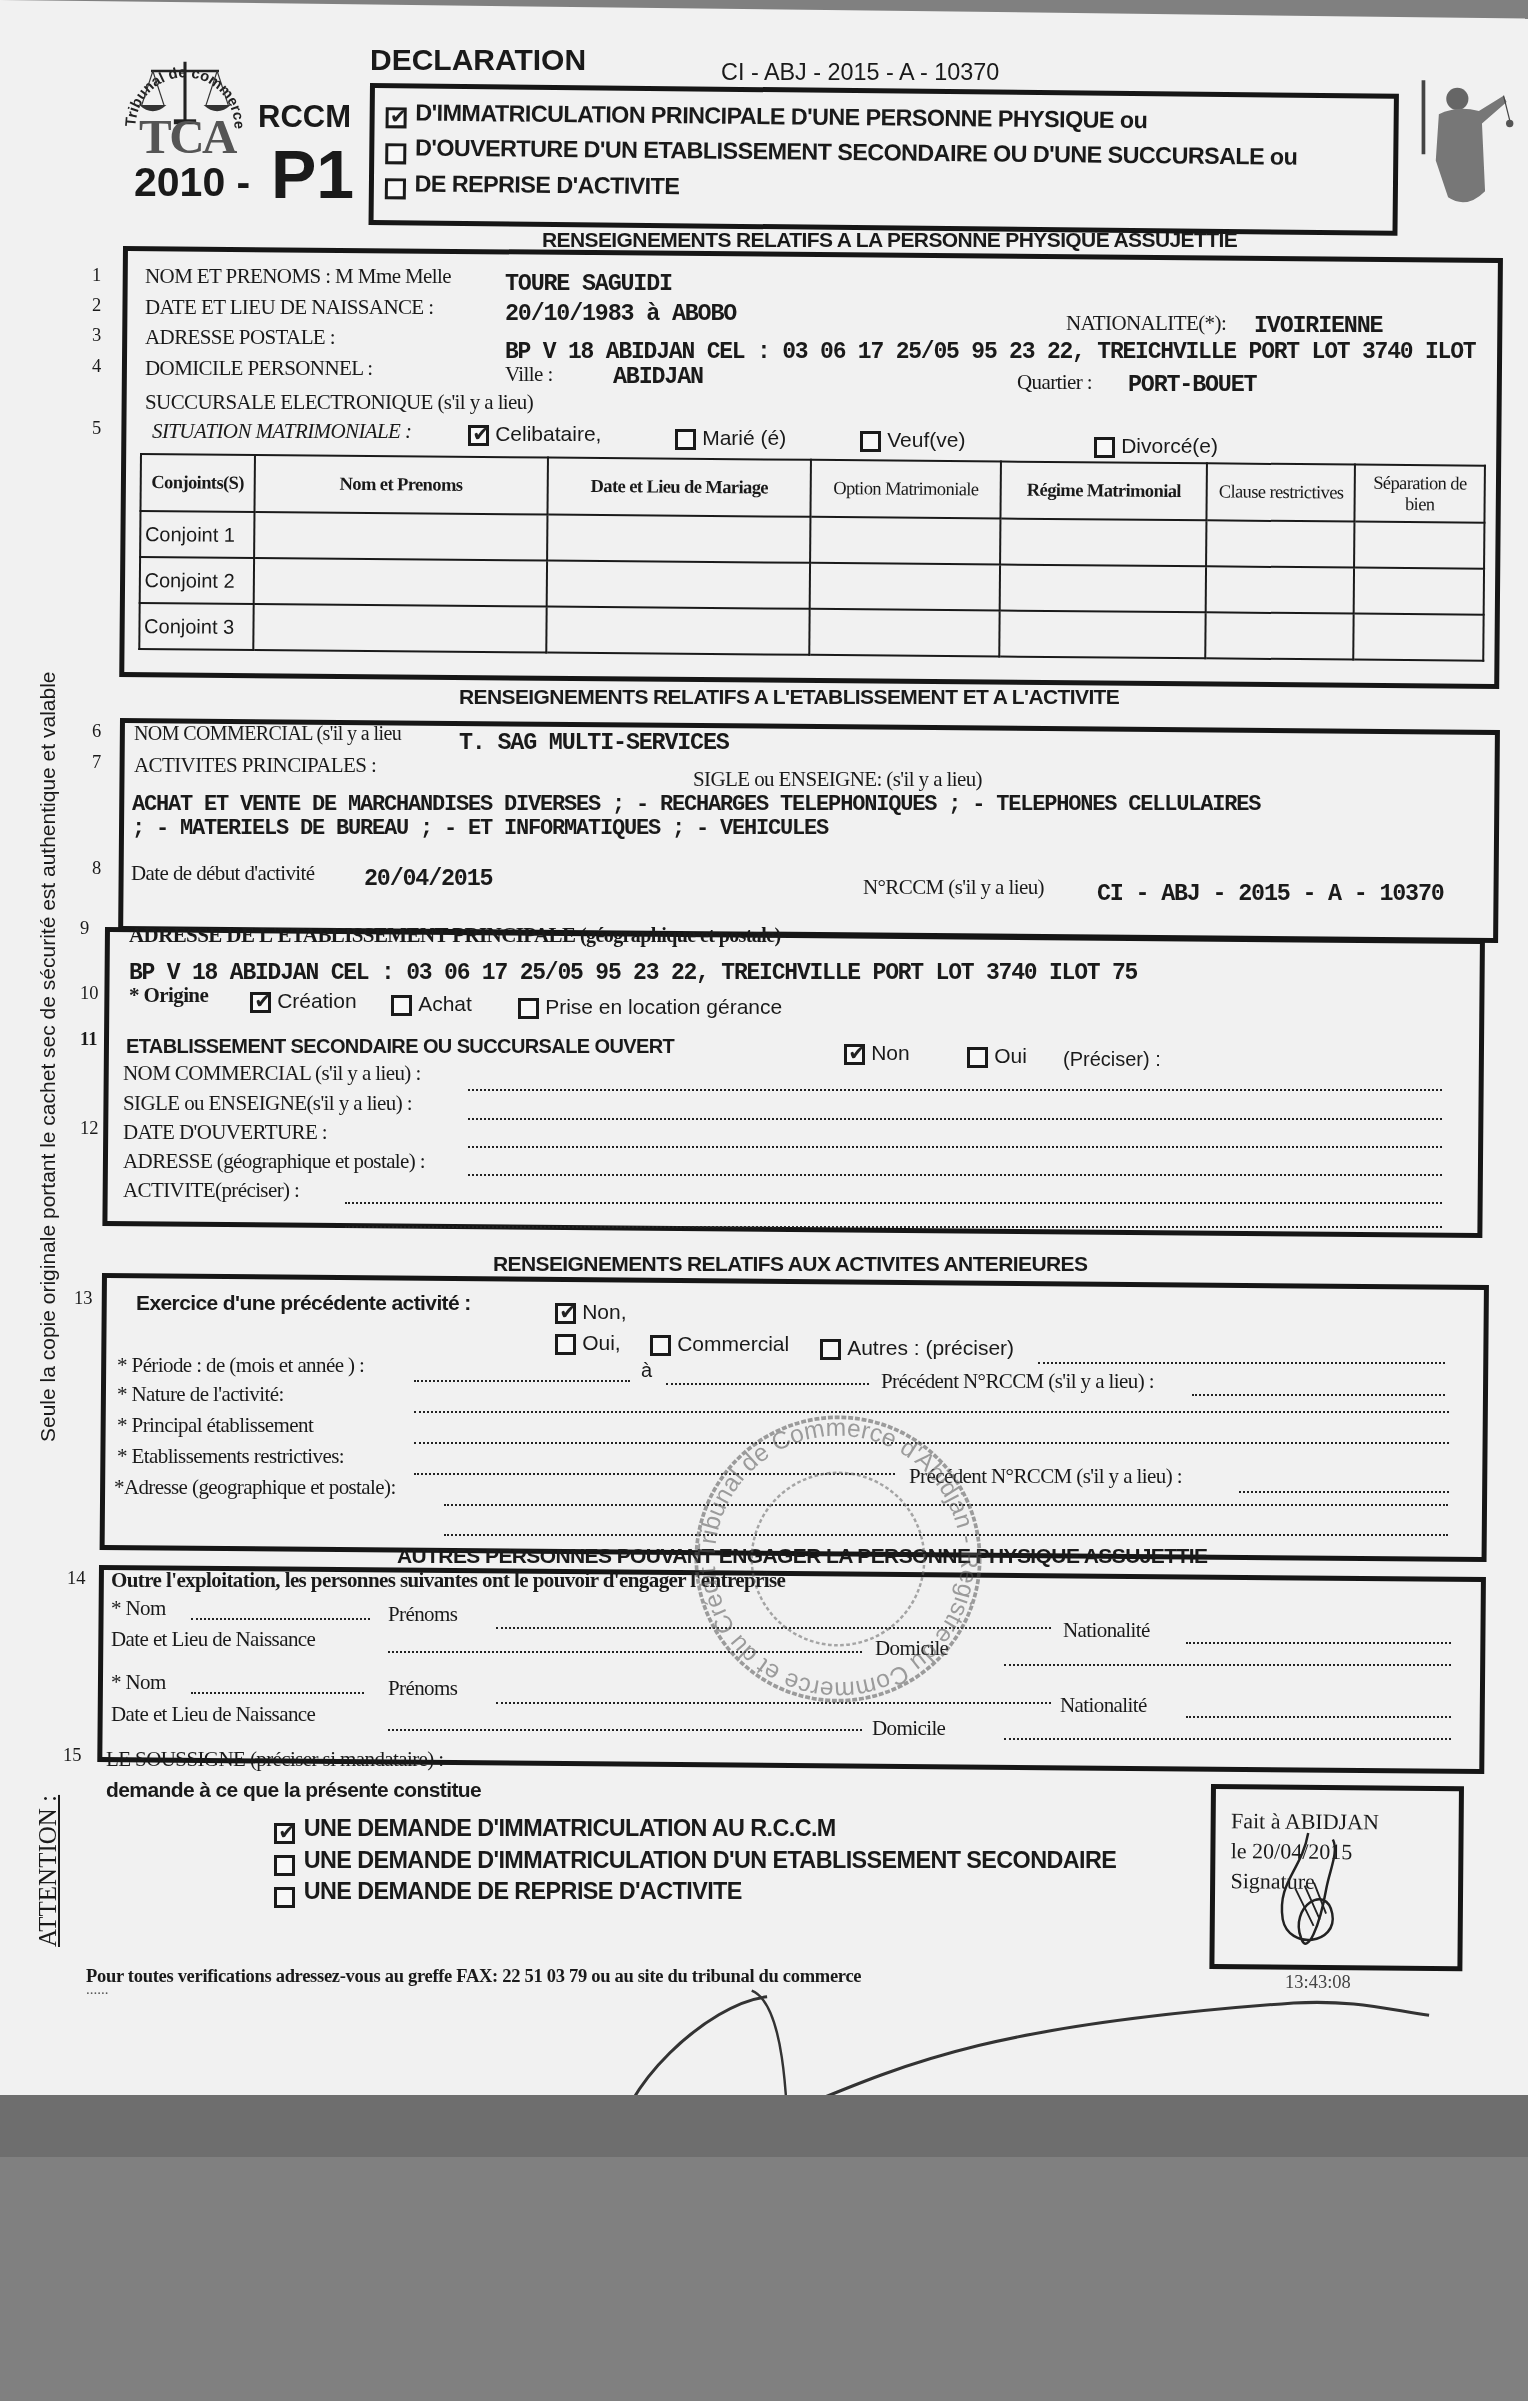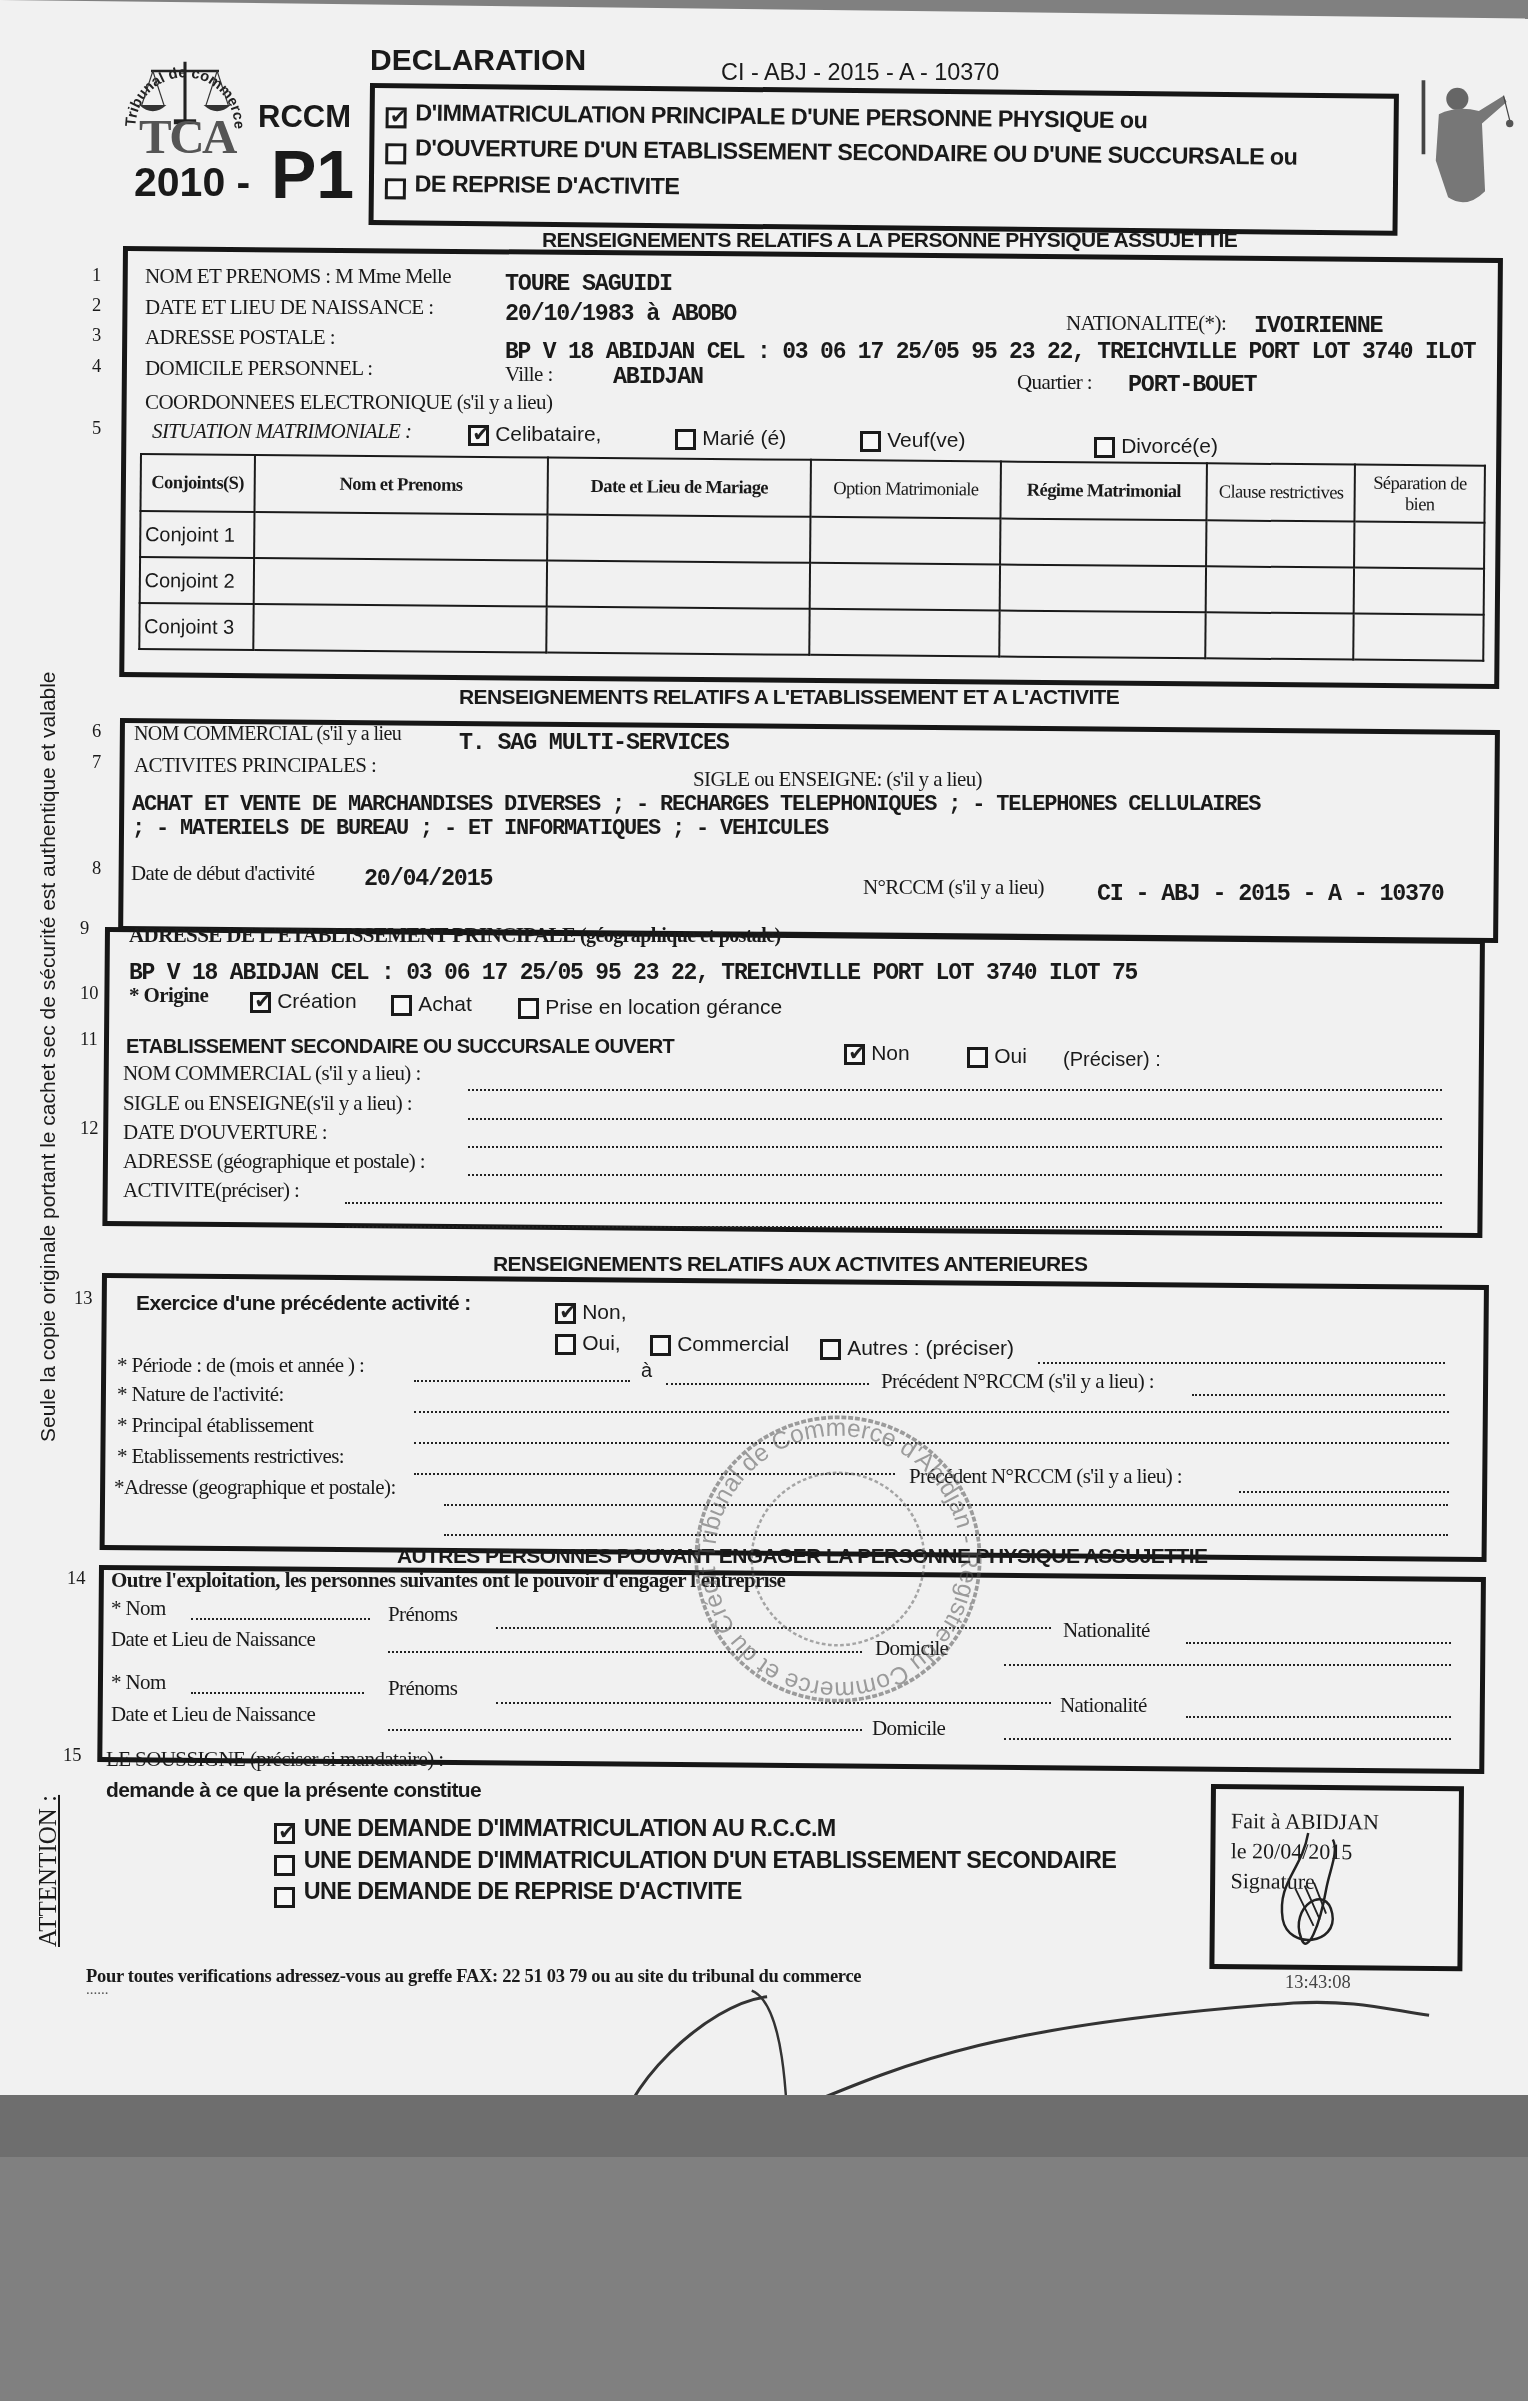--- a/index.html
+++ b/index.html
@@ -120,21 +120,21 @@
   <div class="abs label" style="left:145px;top:325px;">ADRESSE POSTALE :</div>
   <div class="abs val" style="left:505px;top:339px;font-size:23px;">BP V 18 ABIDJAN CEL : 03 06 17 25/05 95 23 22, TREICHVILLE PORT LOT 3740 ILOT</div>
 
   <div class="num" style="top:356px;">4</div>
   <div class="abs label" style="left:145px;top:356px;">DOMICILE PERSONNEL :</div>
   <div class="abs label" style="left:505px;top:362px;">Ville :</div>
   <div class="abs val" style="left:613px;top:364px;">ABIDJAN</div>
   <div class="abs label" style="left:1017px;top:370px;">Quartier :</div>
   <div class="abs val" style="left:1128px;top:372px;">PORT-BOUET</div>
 
-  <div class="abs label" style="left:145px;top:390px;">COORDONNEES ELECTRONIQUE (s'il y a lieu)</div>
+  <div class="abs label" style="left:145px;top:390px;">SUCCURSALE ELECTRONIQUE (s'il y a lieu)</div>
 
   <div class="num" style="top:418px;">5</div>
   <div class="abs label" style="left:152px;top:419px;font-style:italic;">SITUATION MATRIMONIALE :</div>
   <div class="abs sans" style="left:468px;top:422px;font-size:21px;">
     <span class="cb checked"></span><span>Celibataire,</span>
   </div>
   <div class="abs sans" style="left:675px;top:426px;font-size:21px;">
     <span class="cb"></span><span>Marié (é)</span>
   </div>
   <div class="abs sans" style="left:860px;top:428px;font-size:21px;">
@@ -219,21 +219,21 @@
   <div class="abs sans" style="left:250px;top:989px;font-size:21px;">
     <span class="cb checked"></span><span>Création</span>
   </div>
   <div class="abs sans" style="left:391px;top:992px;font-size:21px;">
     <span class="cb"></span><span>Achat</span>
   </div>
   <div class="abs sans" style="left:518px;top:995px;font-size:21px;">
     <span class="cb"></span><span>Prise en location gérance</span>
   </div>
 
-  <div class="num" style="top:1029px;left:80px;">11</div>
+  <div class="num" style="top:1029px;left:80px;font-weight:bold;">11</div>
   <div class="abs sans" style="left:126px;top:1035px;font-size:20px;font-weight:bold;letter-spacing:-0.6px;">ETABLISSEMENT SECONDAIRE OU SUCCURSALE OUVERT</div>
   <div class="abs sans" style="left:844px;top:1041px;font-size:21px;">
     <span class="cb checked"></span><span>Non</span>
   </div>
   <div class="abs sans" style="left:967px;top:1044px;font-size:21px;">
     <span class="cb"></span><span>Oui</span>
   </div>
   <div class="abs sans" style="left:1063px;top:1048px;font-size:20px;">(Préciser) :</div>
 
   <div class="abs label" style="left:123px;top:1061px;">NOM COMMERCIAL (s'il y a lieu) :</div>

